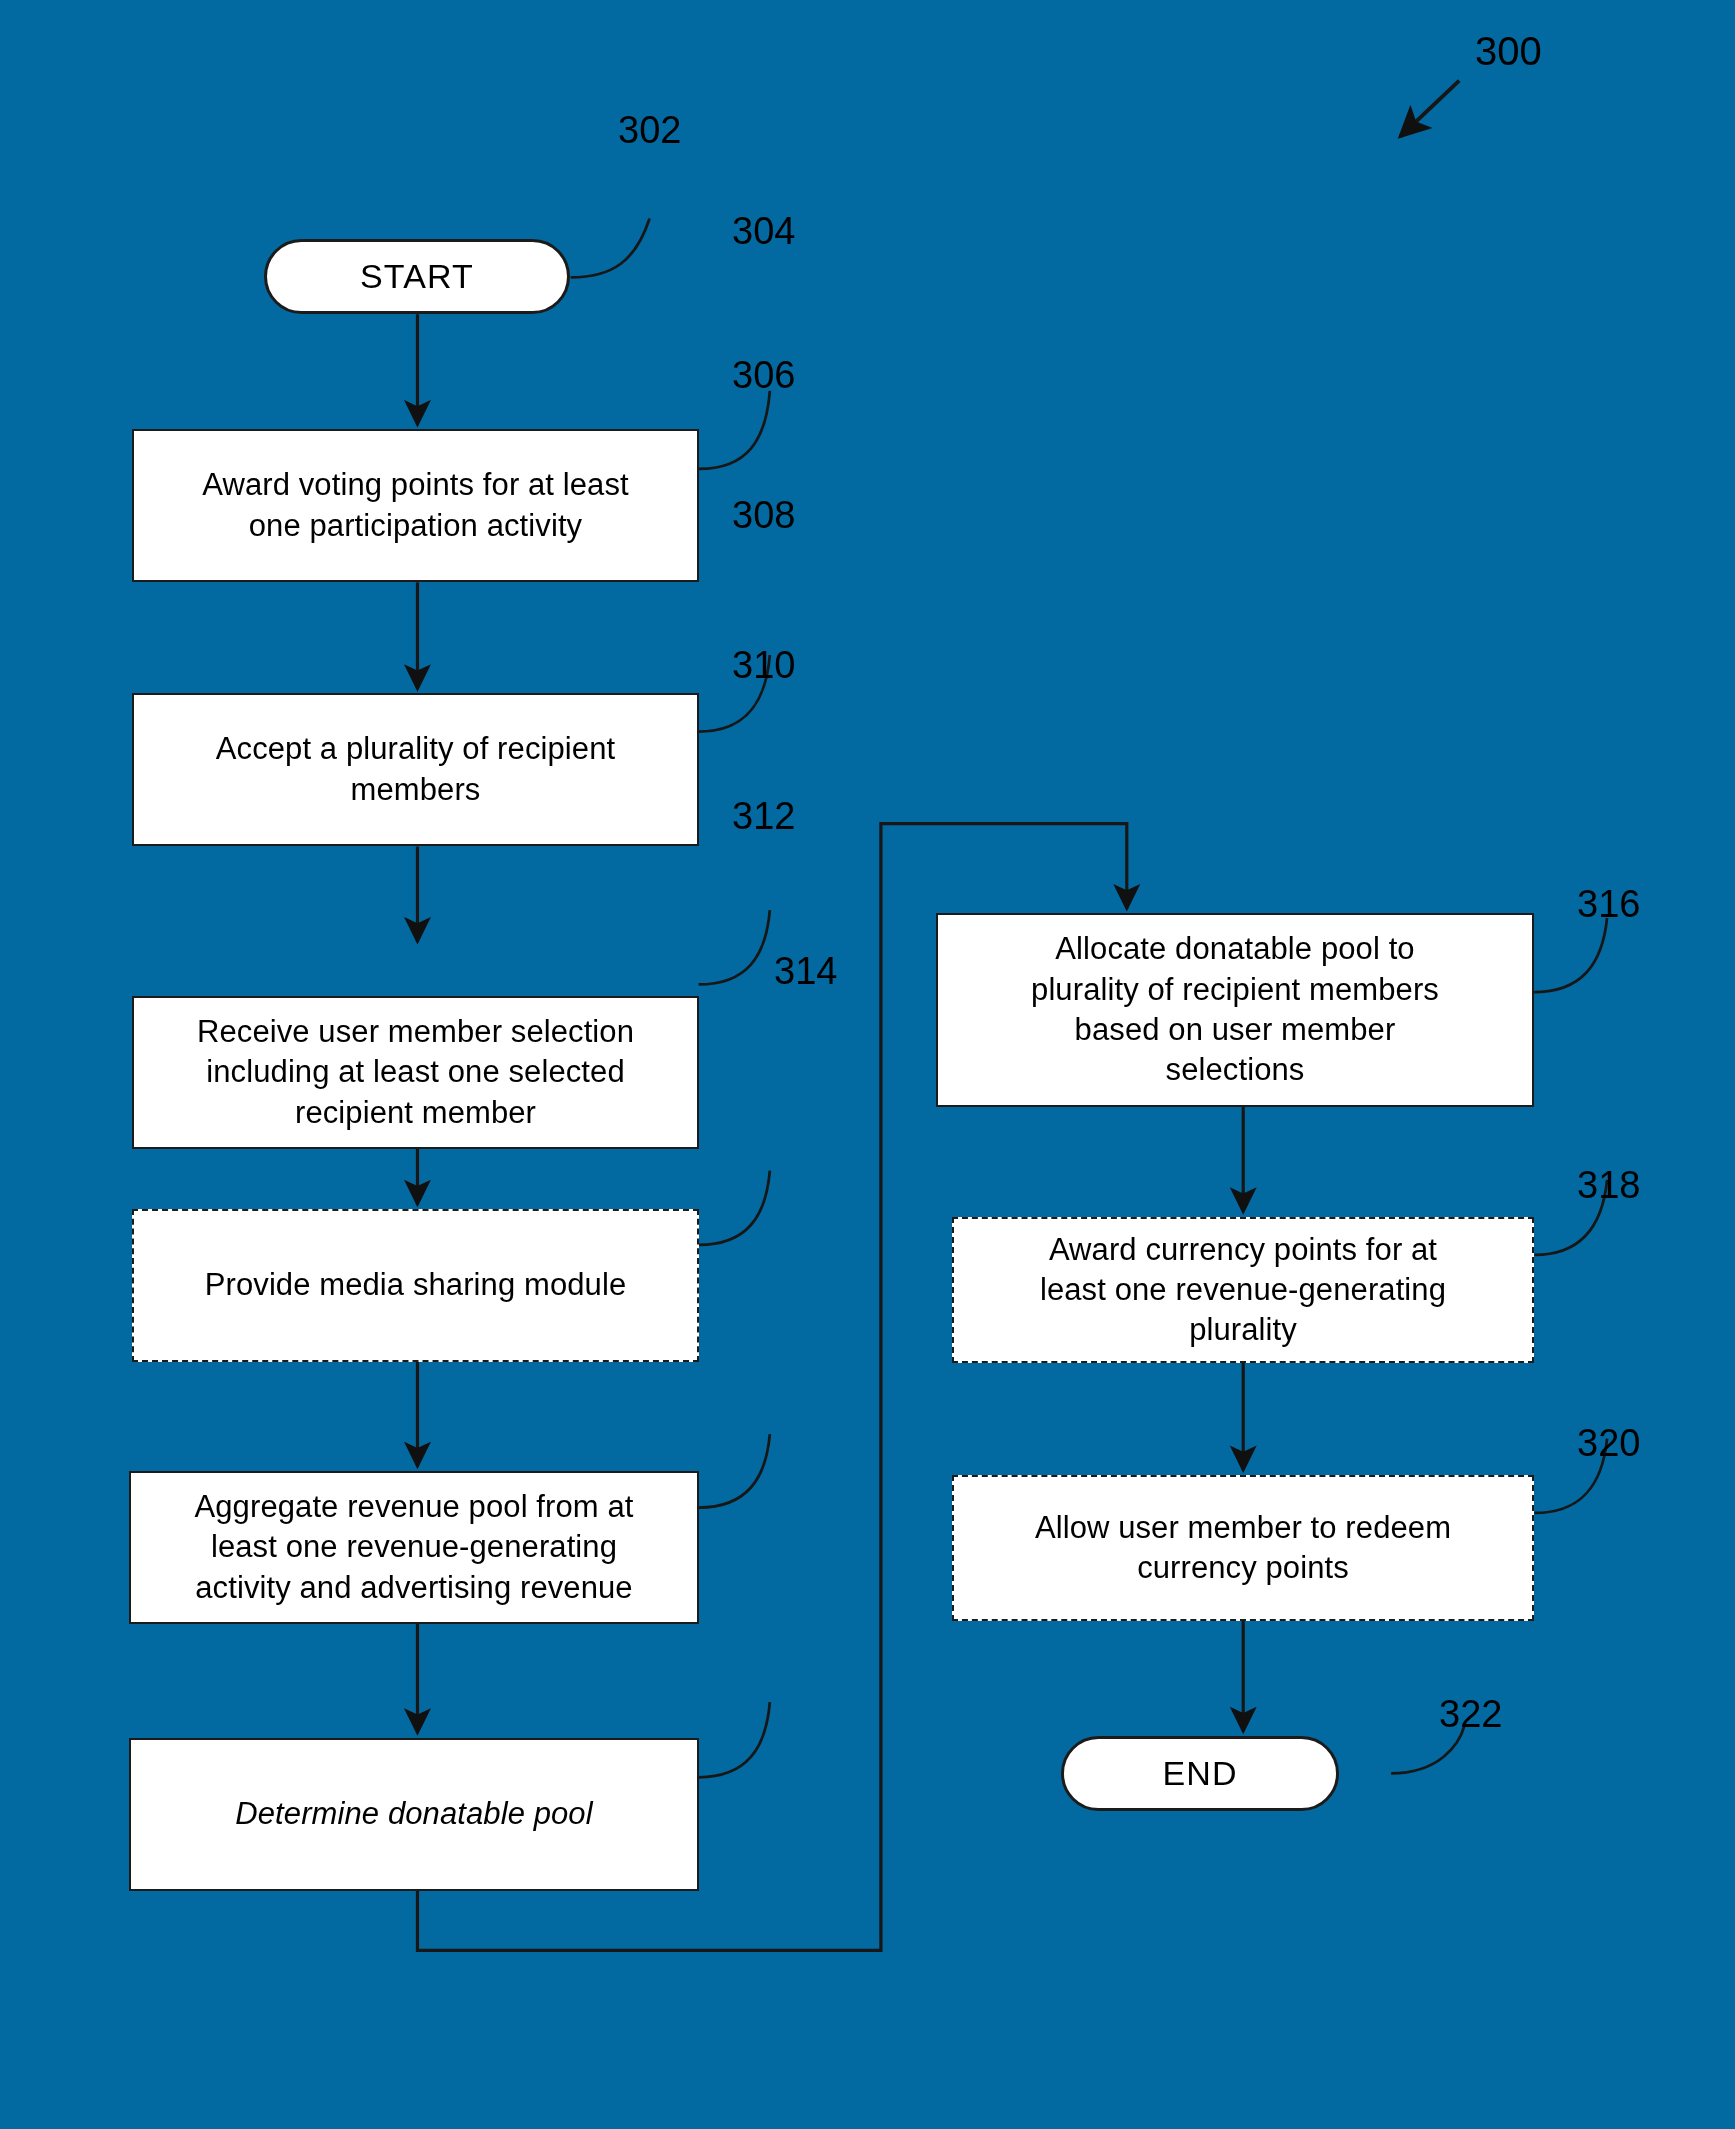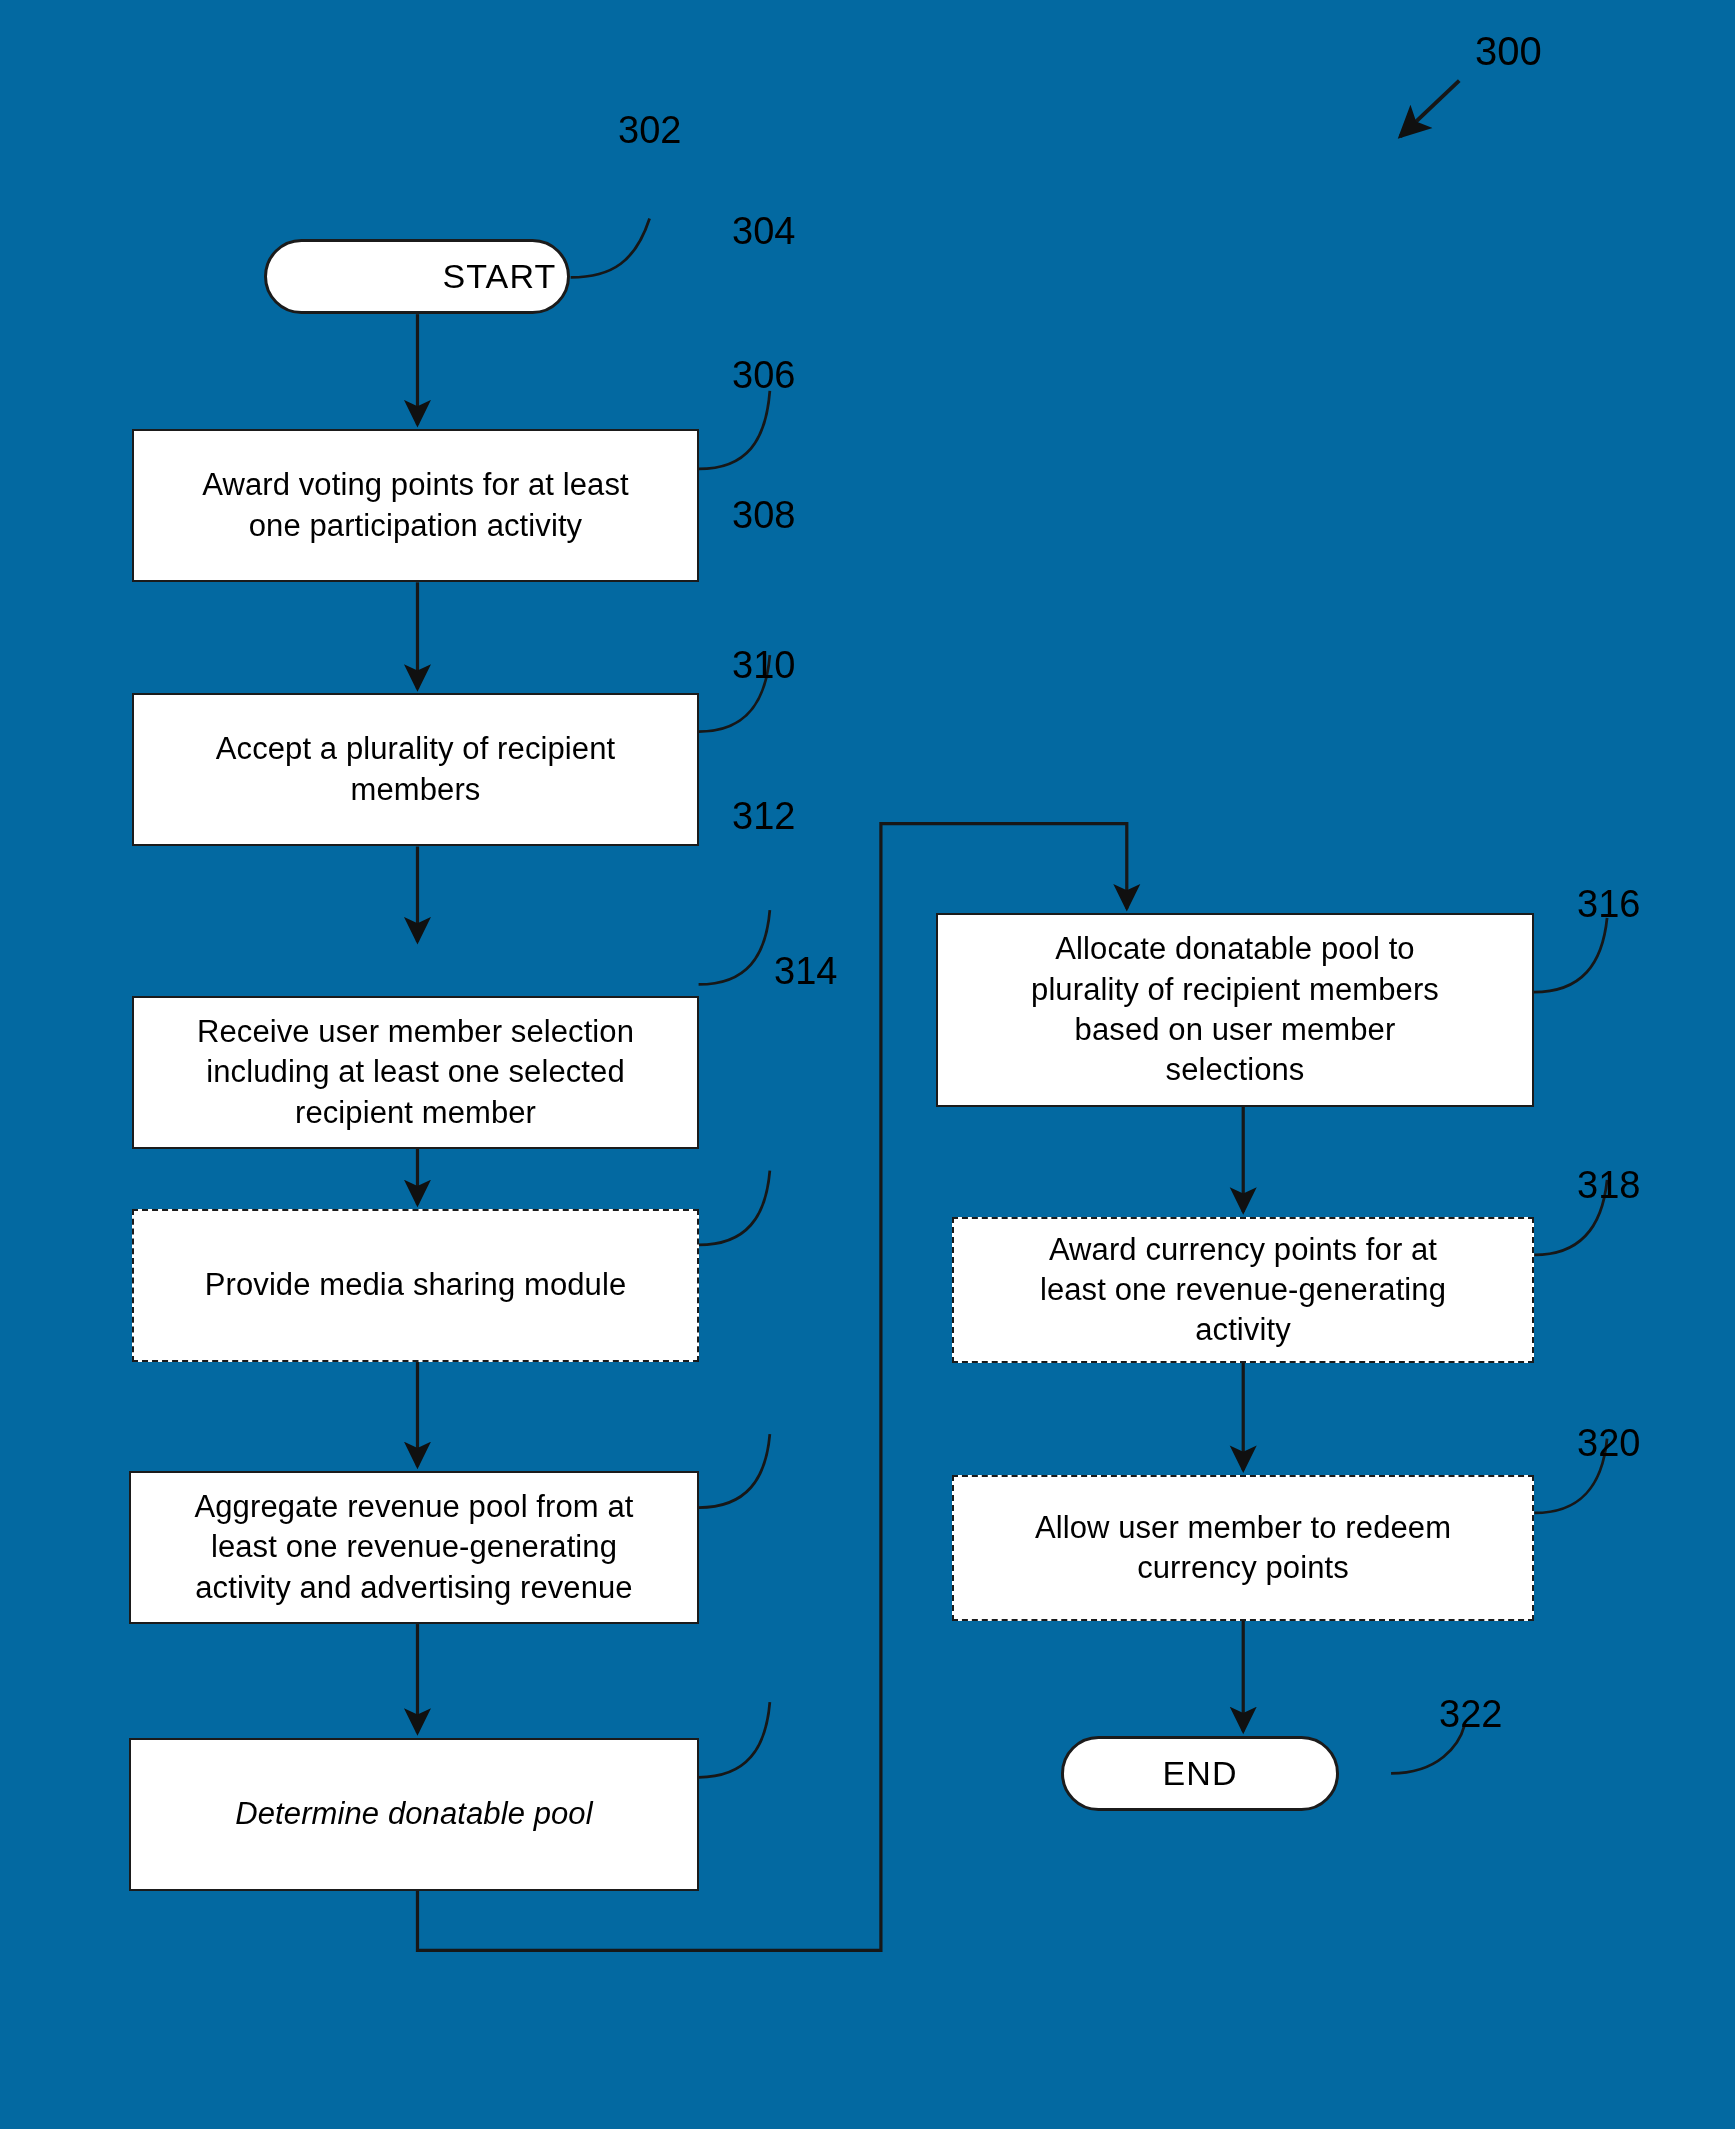--- a/index.html
+++ b/index.html
@@ -128,21 +128,21 @@
       <path d="M 1623 1445 L 1623 1582" marker-end="url(#arw)"></path>
 
       <path d="M 1623 1778 L 1623 1919" marker-end="url(#arw)"></path>
 
       <path d="M 1623 2115 L 1623 2260" marker-end="url(#arw)"></path>
     </g>
   </svg>
 
   <div class="fignum" style="left:1475px; top:31px;">300</div>
 
-  <div class="node terminal" style="left:264px; top:239px; width:306px; height:75px;text-align:right;">
+  <div class="node terminal" style="left:264px; top:239px; width:306px; height:75px;">
     <span class="txt">START</span>
   </div>
 
   <div class="node proc-solid" style="left:132px; top:429px; width:567px; height:153px;">
     <span class="txt">Award voting points for at least
 one participation activity</span>
   </div>
 
   <div class="node proc-solid" style="left:132px; top:693px; width:567px; height:153px;">
     <span class="txt">Accept a plurality of recipient
@@ -172,21 +172,21 @@
   <div class="node proc-solid" style="left:936px; top:913px; width:598px; height:194px;">
     <span class="txt">Allocate donatable pool to
 plurality of recipient members
 based on user member
 selections</span>
   </div>
 
   <div class="node proc-dashed" style="left:952px; top:1217px; width:582px; height:146px;">
     <span class="txt">Award currency points for at
 least one revenue-generating
-activity</span>
+plurality</span>
   </div>
 
   <div class="node proc-dashed" style="left:952px; top:1475px; width:582px; height:146px;">
     <span class="txt">Allow user member to redeem
 currency points</span>
   </div>
 
   <div class="node terminal" style="left:1061px; top:1736px; width:278px; height:75px;">
     <span class="txt">END</span>
   </div>

